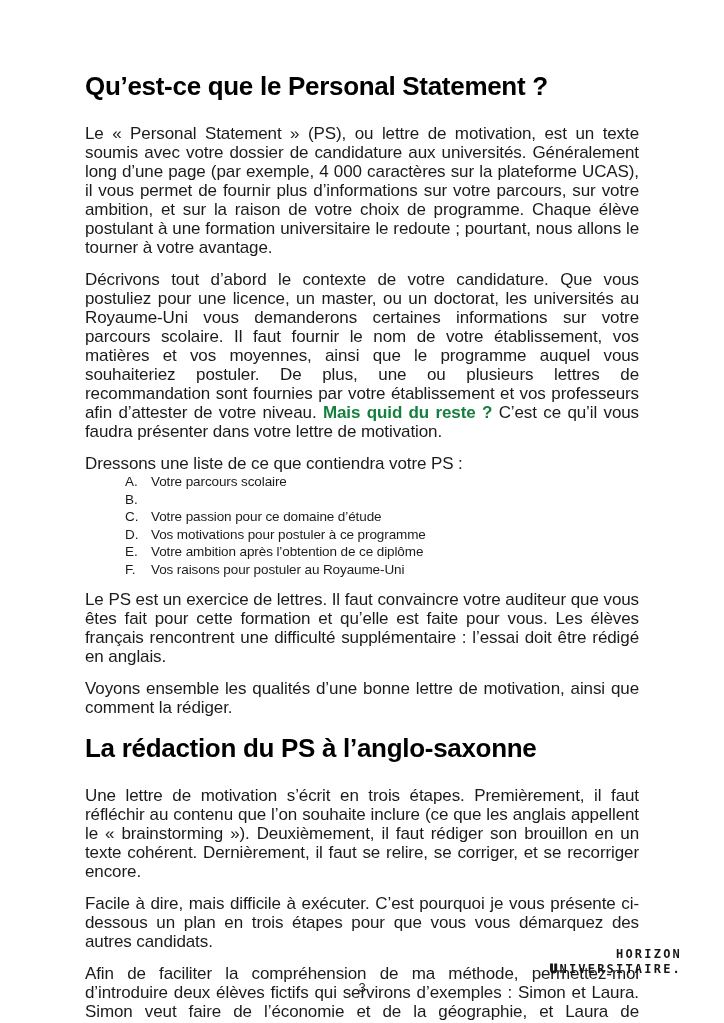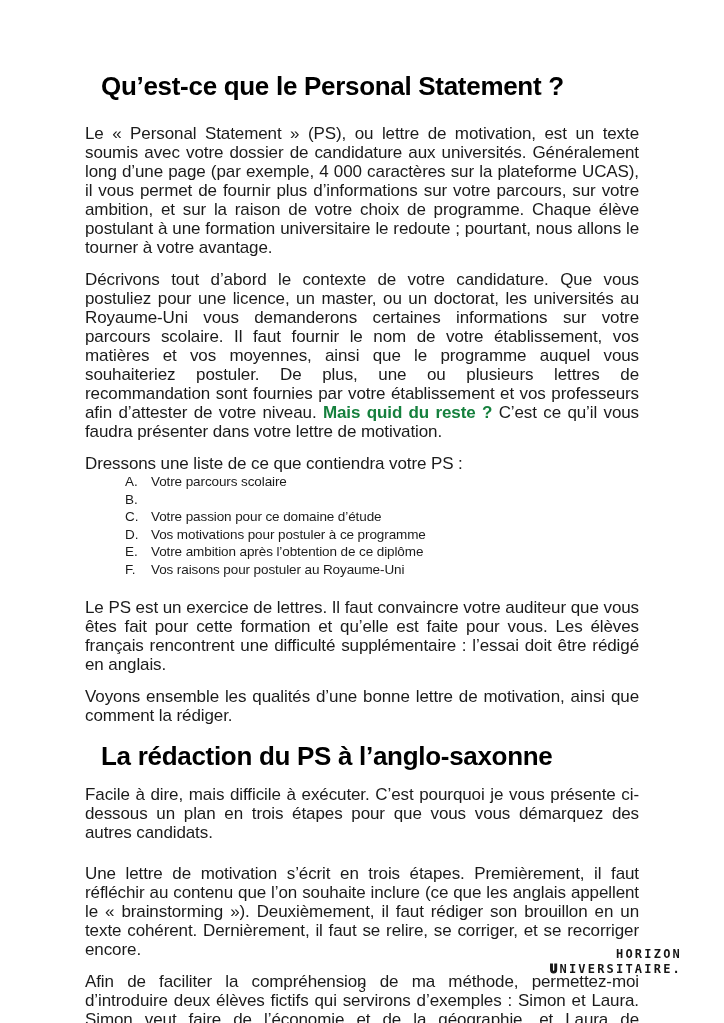--- a/index.html
+++ b/index.html
@@ -17,32 +17,32 @@
     left: 85px;
     top: 0;
     width: 554px;
   }
   h1.doc-heading {
     font-size: 26px;
     font-weight: 700;
     color: #000000;
     letter-spacing: -0.3px;
     line-height: 32px;
-    margin: 70px 0 0 16px;
+    margin: 70px 0 0 0;
   }
   h1.doc-heading.second { margin-top: 15px; }
   p.body {
     font-size: 17px;
     line-height: 19px;
     text-align: justify;
     letter-spacing: -0.1px;
     margin: 13px 0 0 0;
   }
   p.body.lead { margin-top: 22px; }
-  p.body.after-list { margin-top: 20px; }
+  p.body.after-list { margin-top: 12px; }
   .list { margin-top: 0; }
   .li {
     display: flex;
     padding-left: 40px;
     font-size: 13.5px;
     line-height: 17.5px;
     letter-spacing: -0.1px;
   }
   .li-marker { flex: none; width: 26px; }
   .li-text { flex: 1; }
@@ -116,23 +116,23 @@
         <span class="li-text">Vos raisons pour postuler au Royaume-Uni</span>
       </div>
     </div>
 
     <p class="body after-list">Le PS est un exercice de lettres. Il faut convaincre votre auditeur que vous êtes fait pour cette formation et qu’elle est faite pour vous. Les élèves français rencontrent une difficulté supplémentaire&nbsp;: l’essai doit être rédigé en anglais.</p>
 
     <p class="body">Voyons ensemble les qualités d’une bonne lettre de motivation, ainsi que comment la rédiger.</p>
 
     <h1 class="doc-heading second">La rédaction du PS à l’anglo-saxonne</h1>
 
+    <p class="body lead">Une lettre de motivation s’écrit en trois étapes. Premièrement, il faut réfléchir au contenu que l’on souhaite inclure (ce que les anglais appellent le «&nbsp;brainstorming&nbsp;»). Deuxièmement, il faut rédiger son brouillon en un texte cohérent. Dernièrement, il faut se relire, se corriger, et se recorriger encore.</p>
+
     <p class="body">Facile à dire, mais difficile à exécuter. C’est pourquoi je vous présente ci-dessous un plan en trois étapes pour que vous vous démarquez des autres candidats.</p>
-
-    <p class="body lead">Une lettre de motivation s’écrit en trois étapes. Premièrement, il faut réfléchir au contenu que l’on souhaite inclure (ce que les anglais appellent le «&nbsp;brainstorming&nbsp;»). Deuxièmement, il faut rédiger son brouillon en un texte cohérent. Dernièrement, il faut se relire, se corriger, et se recorriger encore.</p>
 
     <p class="body">Afin de faciliter la compréhension de ma méthode, permettez-moi d’introduire deux élèves fictifs qui servirons d’exemples&nbsp;: Simon et Laura. Simon veut faire de l’économie et de la géographie, et Laura de l’ingénierie mécanique. Tout au long de ce guide, nous les suivrons dans la création de leur PS, pour que cela puisse vous inspirer.</p>
 
   </div>
 
 
   <div class="footer-page">3</div>
 
   <div class="footer-logo">
     <div class="logo-line">HORIZON</div>

